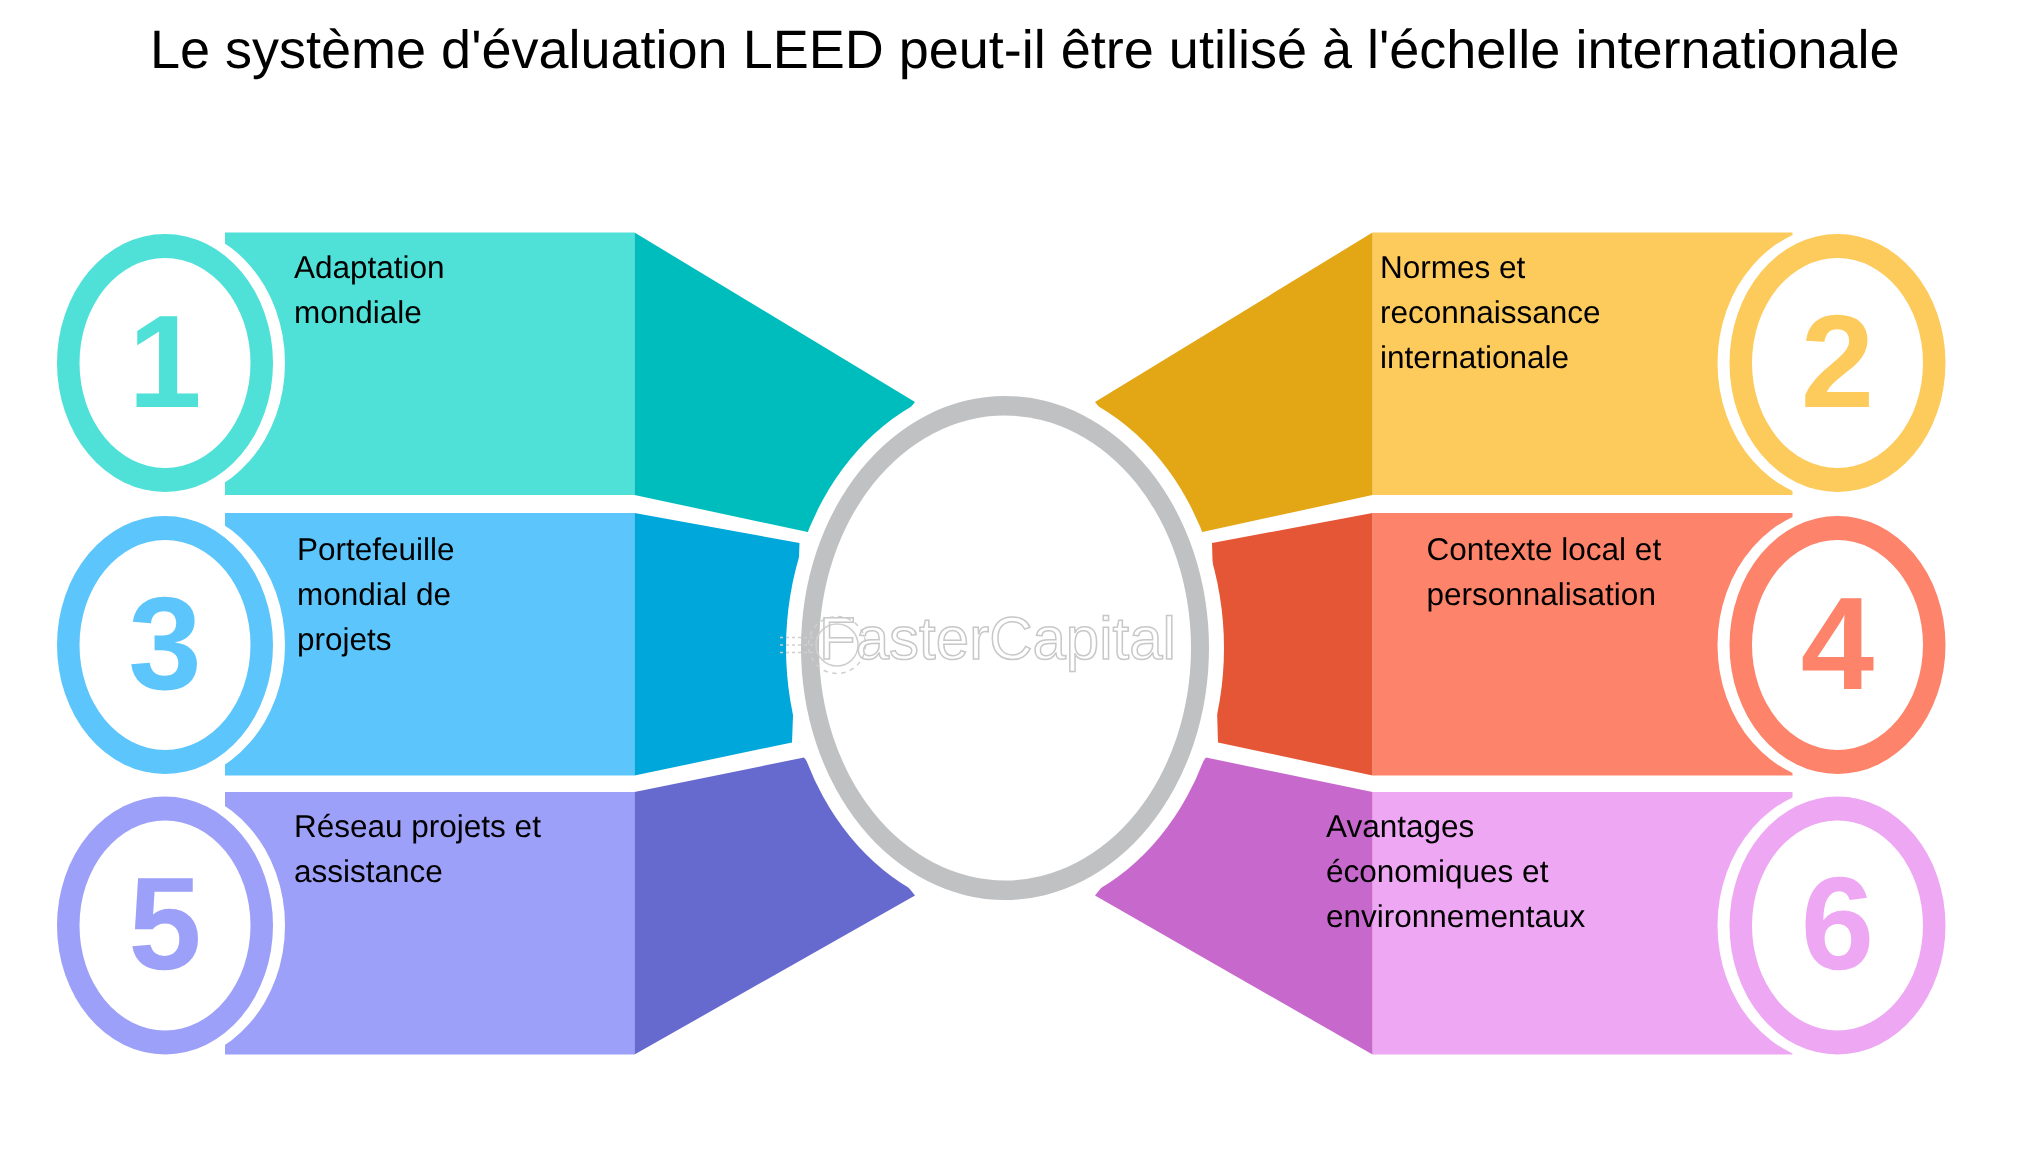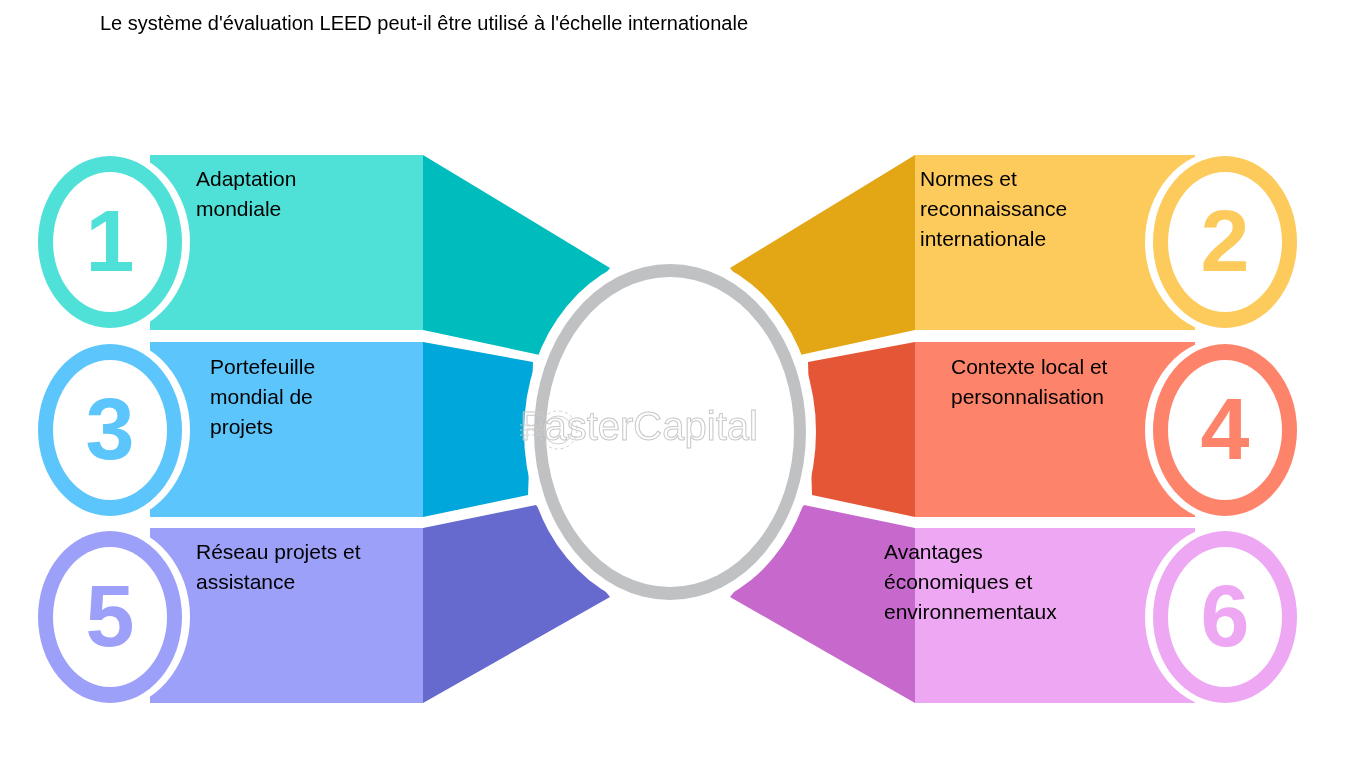--- a/index.html
+++ b/index.html
@@ -1,35 +1,35 @@
 <!DOCTYPE html>
 <html><head>
 <meta charset="utf-8">
 <style>
   html, body { margin:0; padding:0; background:#ffffff; }
   body { width:1350px; height:769px; position:relative; overflow:hidden; }
   .title {
     position:absolute; left:100px; top:12px;
-    font-family:"Liberation Sans", sans-serif; font-size:20px; color:#000;
+    font-family:"Liberation Sans", sans-serif; font-size:36px; color:#000;
     white-space:nowrap; letter-spacing:0px;
   }
   svg.diagram { position:absolute; left:0; top:0; }
   .label {
     position:absolute;
     font-family:Liberation Sans, sans-serif; font-size:21px; line-height:30px;
     color:#000; white-space:pre-line;
   }
   .num {
     position:absolute; width:110px; text-align:center;
     font-family:"Liberation Sans", sans-serif; font-weight:bold; font-size:88px;
   }
   .watermark {
     position:absolute; left:520px; top:404px; width:290px;
     font-family:"Liberation Sans", sans-serif; font-size:40px; font-weight:300;
-    color:transparent; -webkit-text-stroke:1px #c8c8c8; 
+    color:transparent; -webkit-text-stroke:1px #c8c8c8; text-align:center;
   }
 </style>
 </head>
 <body>
 
 <div class="title">Le système d'évaluation LEED peut-il être utilisé à l'échelle internationale</div>
 
 <svg class="diagram" width="1350" height="769" viewBox="0 0 1350 769">
 
   <g>
@@ -102,21 +102,21 @@
 <div class="num" style="left:55px; top:378px; color:#5cc5fb;">3</div>
 <div class="num" style="left:1170px; top:378px; color:#fd836a;">4</div>
 <div class="num" style="left:55px; top:565px; color:#9da0f9;">5</div>
 <div class="num" style="left:1170px; top:565px; color:#eea7f3;">6</div>
 
 <div class="label" style="left:196px; top:164px;">Adaptation
 mondiale</div>
 <div class="label" style="left:920px; top:164px;">Normes et
 reconnaissance
 internationale</div>
-<div class="label" style="left:210px; top:352px;">Portefeuille
+<div class="label" style="left:198px; top:352px;">Portefeuille
 mondial de
 projets</div>
 <div class="label" style="left:951px; top:352px;">Contexte local et
 personnalisation</div>
 <div class="label" style="left:196px; top:537px;">Réseau projets et
 assistance</div>
 <div class="label" style="left:884px; top:537px;">Avantages
 économiques et
 environnementaux</div>
 

